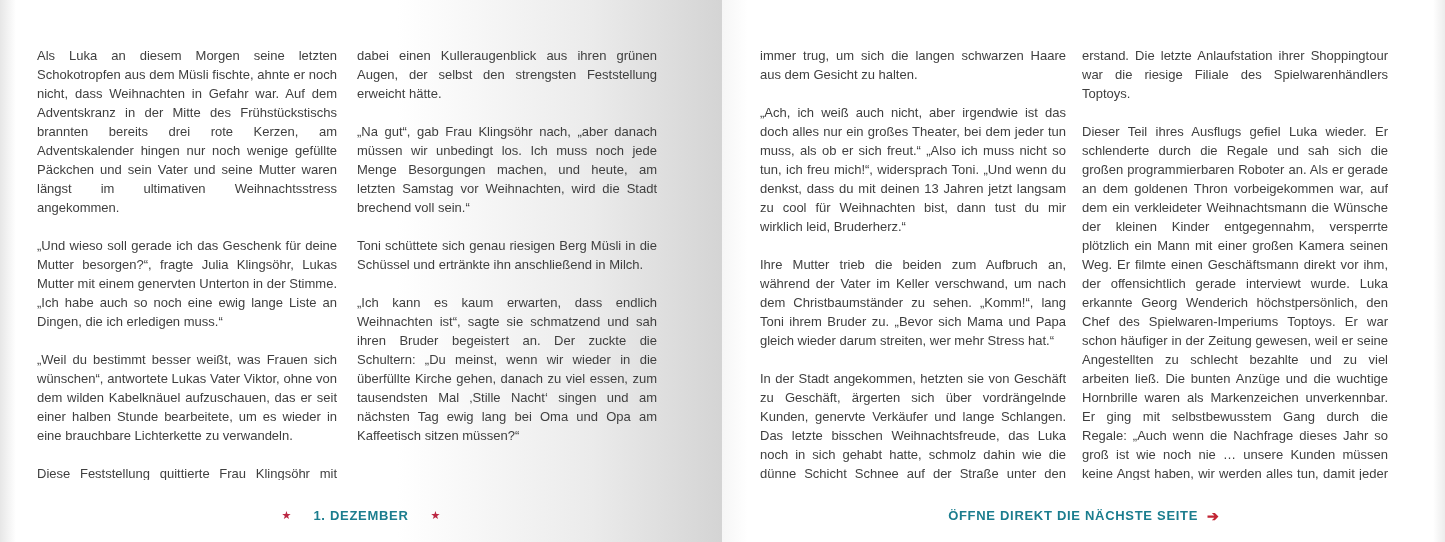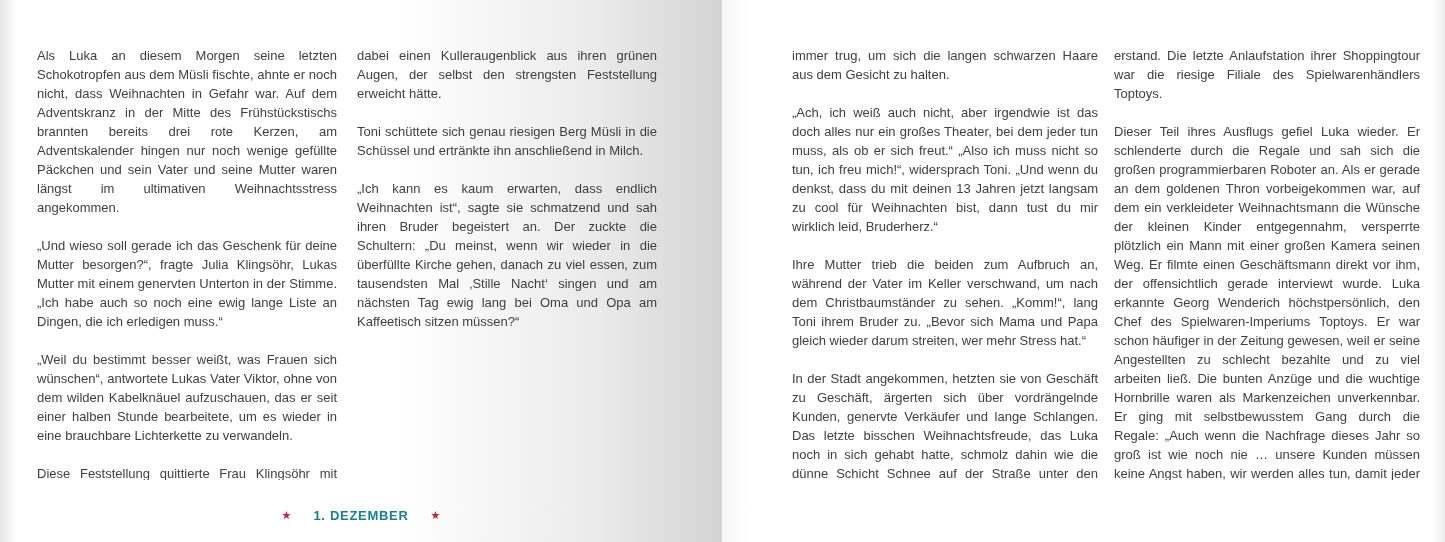--- a/index.html
+++ b/index.html
@@ -34,21 +34,21 @@
     width: 723px;
     background:
       linear-gradient(to left, rgba(110,110,110,0.13) 0px, rgba(255,255,255,0) 12px),
       linear-gradient(to right, #f6f6f6 0px, #ffffff 26px);
   }
   .columns {
     display: flex;
     box-sizing: border-box;
   }
   .page-left .columns { padding: 46px 0 0 37px; gap: 20px; }
-  .page-right .columns { padding: 46px 0 0 70px; gap: 16px; }
+  .page-right .columns { padding: 46px 0 0 38px; gap: 16px; }
   .col {
     width: 300px;
     height: 434px;
     overflow: hidden;
   }
   .page-right .col { width: 306px; }
   .col p {
     margin: 0 0 19px 0;
     font-size: 13px;
     line-height: 19px;
@@ -96,20 +96,21 @@
   <section class="page page-left">
     <div class="columns">
       <div class="col">
         <p>Als Luka an diesem Morgen seine letzten Schokotropfen aus dem Müsli fischte, ahnte er noch nicht, dass Weihnachten in Gefahr war. Auf dem Adventskranz in der Mitte des Frühstückstischs brannten bereits drei rote Kerzen, am Adventskalender hingen nur noch wenige gefüllte Päckchen und sein Vater und seine Mutter waren längst im ultimativen Weihnachtsstress angekommen.</p>
         <p>„Und wieso soll gerade ich das Geschenk für deine Mutter besorgen?“, fragte Julia Klingsöhr, Lukas Mutter mit einem genervten Unterton in der Stimme. „Ich habe auch so noch eine ewig lange Liste an Dingen, die ich erledigen muss.“</p>
         <p>„Weil du bestimmt besser weißt, was Frauen sich wünschen“, antwortete Lukas Vater Viktor, ohne von dem wilden Kabelknäuel aufzuschauen, das er seit einer halben Stunde bearbeitete, um es wieder in eine brauchbare Lichterkette zu verwandeln.</p>
         <p>Diese Feststellung quittierte Frau Klingsöhr mit einem lauten Schnauben und begann, den Frühstückstisch abzuräumen. „Kann ich bitte noch eine Schüssel Schokomüsli haben?“, fragte Toni und schenkte ihrer Mutter</p>
       </div>
       <div class="col">
         <p>dabei einen Kulleraugenblick aus ihren grünen Augen, der selbst den strengsten Feststellung erweicht hätte.</p>
+        <p>„Na gut“, gab Frau Klingsöhr nach, „aber danach müssen wir unbedingt los. Ich muss noch jede Menge Besorgungen machen, und heute, am letzten Samstag vor Weihnachten, wird die Stadt brechend voll sein.“</p>
         <p>Toni schüttete sich genau riesigen Berg Müsli in die Schüssel und ertränkte ihn anschließend in Milch.</p>
         <p>„Ich kann es kaum erwarten, dass endlich Weihnachten ist“, sagte sie schmatzend und sah ihren Bruder begeistert an. Der zuckte die Schultern: „Du meinst, wenn wir wieder in die überfüllte Kirche gehen, danach zu viel essen, zum tausendsten Mal ‚Stille Nacht‘ singen und am nächsten Tag ewig lang bei Oma und Opa am Kaffeetisch sitzen müssen?“</p>
 
       </div>
     </div>
     <footer class="footer footer-left">
       <span class="star">★</span>
       <span class="chapter-label">1. DEZEMBER</span>
       <span class="star">★</span>
     </footer>
@@ -121,15 +122,19 @@
         <p>immer trug, um sich die langen schwarzen Haare aus dem Gesicht zu halten.</p>
         <p>„Ach, ich weiß auch nicht, aber irgendwie ist das doch alles nur ein großes Theater, bei dem jeder tun muss, als ob er sich freut.“ „Also ich muss nicht so tun, ich freu mich!“, widersprach Toni. „Und wenn du denkst, dass du mit deinen 13 Jahren jetzt langsam zu cool für Weihnachten bist, dann tust du mir wirklich leid, Bruderherz.“</p>
         <p>Ihre Mutter trieb die beiden zum Aufbruch an, während der Vater im Keller verschwand, um nach dem Christbaumständer zu sehen. „Komm!“, lang Toni ihrem Bruder zu. „Bevor sich Mama und Papa gleich wieder darum streiten, wer mehr Stress hat.“</p>
         <p>In der Stadt angekommen, hetzten sie von Geschäft zu Geschäft, ärgerten sich über vordrängelnde Kunden, genervte Verkäufer und lange Schlangen. Das letzte bisschen Weihnachtsfreude, das Luka noch in sich gehabt hatte, schmolz dahin wie die dünne Schicht Schnee auf der Straße unter den unzähligen Autos. Er setzte sich seine Kopfhörer auf und hörte Musik, während seine Mutter fünf Päckchen Zimtwaffeln in der Bäckerei</p>
       </div>
       <div class="col">
         <p>erstand. Die letzte Anlaufstation ihrer Shoppingtour war die riesige Filiale des Spielwarenhändlers Toptoys.</p>
         <p>Dieser Teil ihres Ausflugs gefiel Luka wieder. Er schlenderte durch die Regale und sah sich die großen programmierbaren Roboter an. Als er gerade an dem goldenen Thron vorbeigekommen war, auf dem ein verkleideter Weihnachtsmann die Wünsche der kleinen Kinder entgegennahm, versperrte plötzlich ein Mann mit einer großen Kamera seinen Weg. Er filmte einen Geschäftsmann direkt vor ihm, der offensichtlich gerade interviewt wurde. Luka erkannte Georg Wenderich höchstpersönlich, den Chef des Spielwaren-Imperiums Toptoys. Er war schon häufiger in der Zeitung gewesen, weil er seine Angestellten zu schlecht bezahlte und zu viel arbeiten ließ. Die bunten Anzüge und die wuchtige Hornbrille waren als Markenzeichen unverkennbar. Er ging mit selbstbewusstem Gang durch die Regale: „Auch wenn die Nachfrage dieses Jahr so groß ist wie noch nie … unsere Kunden müssen keine Angst haben, wir werden alles tun, damit jeder Weihnachtswunsch erfüllt wird. Selbst wenn das bedeutet, dass meine Mitarbeiter – und ich natürlich – Tag und Nacht arbeiten müssen.“ Wenderich tätschelte den Kopf eines kleinen Jungen, der gerade bei dem Kaufhaus-Weihnachtsmann</p>
       </div>
     </div>
+    <footer class="footer footer-right">
+      <span class="next-label">ÖFFNE DIREKT DIE NÄCHSTE SEITE</span>
+      <span class="arrow">➔</span>
+    </footer>
   </section>
 
 </div>
 
 </body></html>

